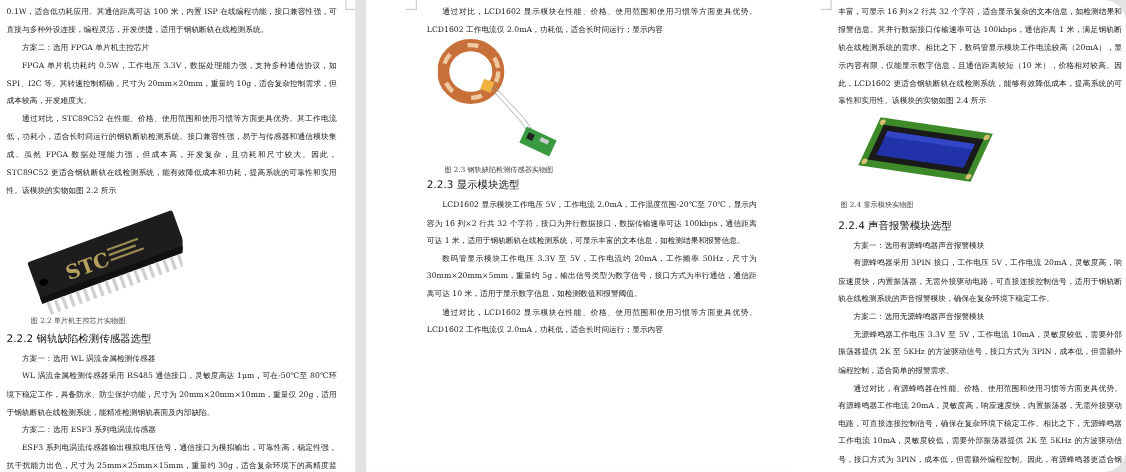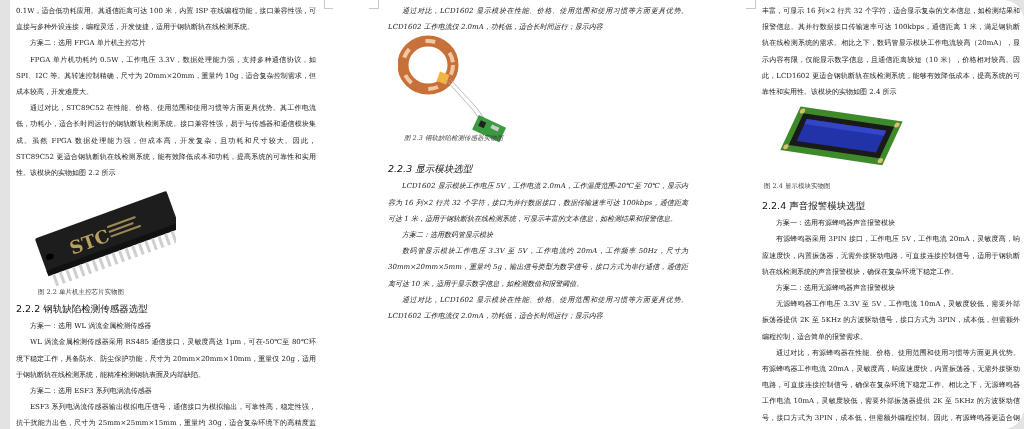--- a/index.html
+++ b/index.html
@@ -5,22 +5,22 @@
   html, body { margin:0; padding:0; }
   body {
     width:1024px; height:429px; overflow:hidden; position:relative;
     background:#e3e3e3;
     font-family:"DejaVu Serif","Liberation Serif",serif;
     color:#222;
   }
   .page {
     position:absolute; top:0; height:429px; background:#fff; overflow:hidden;
   }
-  #page1 { left:10px; width:323px; }
-  #page2 { left:333px; width:433px;font-style:italic; }
+  #page1 { left:0; width:323px; }
+  #page2 { left:333px; width:433px; }
   #page3 { left:706px; width:318px;border-radius:21px; }
   .crop { position:absolute; width:10px; height:10px; border-color:#c8c8c8; border-style:solid; border-width:0; }
   .content { position:absolute; top:3px; font-size:7px; line-height:16.2px; }
   #page1 .content { left:6px; width:300px; }
   #page2 .content { left:55px; width:300px; }
   #page3 .content { left:56px; width:258px; }
   p { margin:0; text-align:justify; }
   .ind { text-indent:2em; }
   h3 { margin:2px 0 1px 0; font-family:"DejaVu Sans","Liberation Sans",sans-serif; font-size:9.5px; font-weight:normal; color:#111; line-height:16px; }
   .cap { font-size:6.5px; color:#444; text-align:left; margin:0; }
@@ -91,25 +91,24 @@
         <ellipse cx="30" cy="30" rx="25" ry="24" fill="none" stroke="#f0c8a0" stroke-width="4" stroke-dasharray="10 18"></ellipse>
         <rect x="40" y="38" width="10" height="10" fill="#f2b440" transform="rotate(20 45 43)"></rect>
         <path d="M48 45 L75 75 L84 88" stroke="#aaa" stroke-width="0.8" fill="none"></path>
         <path d="M52 44 L78 72 L88 86" stroke="#aaa" stroke-width="0.8" fill="none"></path>
         <g transform="rotate(25 92 94)">
           <rect x="76" y="86" width="30" height="16" fill="#3a9a40"></rect>
           <rect x="80" y="90" width="6" height="6" fill="#222"></rect>
           <rect x="92" y="89" width="8" height="4" fill="#ccc"></rect>
         </g>
       </svg>
-      <p class="cap" style="position:absolute;left:16px;top:95px;text-align:center;">图 2.3 钢轨缺陷检测传感器实物图</p>
+      <p class="cap" style="position:absolute;left:16px;top:111px;text-align:center;">图 2.3 钢轨缺陷检测传感器实物图</p>
     </div>
     <h3>2.2.3 显示模块选型</h3>
     <p class="ind">LCD1602 显示模块工作电压 5V，工作电流 2.0mA，工作温度范围-20℃至 70℃，显示内容为 16 列×2 行共 32 个字符，接口为并行数据接口，数据传输速率可达 100kbps，通信距离可达 1 米，适用于钢轨断轨在线检测系统，可显示丰富的文本信息，如检测结果和报警信息。</p>
-    <p class="ind">方案二：选用数码管显示模块</p>
     <p class="ind">数码管显示模块工作电压 3.3V 至 5V，工作电流约 20mA，工作频率 50Hz，尺寸为 30mm×20mm×5mm，重量约 5g，输出信号类型为数字信号，接口方式为串行通信，通信距离可达 10 米，适用于显示数字信息，如检测数值和报警阈值。</p>
     <p class="ind">通过对比，LCD1602 显示模块在性能、价格、使用范围和使用习惯等方面更具优势。LCD1602 工作电流仅 2.0mA，功耗低，适合长时间运行；显示内容</p>
   </div>
 </div>
 
 <div class="page" id="page3">
   <div class="crop" style="left:40px;top:0;border-right-width:1px;border-bottom-width:1px;width:9px;height:8px;"></div>
   <div class="content">
     <p>丰富，可显示 16 列×2 行共 32 个字符，适合显示复杂的文本信息，如检测结果和报警信息。其并行数据接口传输速率可达 100kbps，通信距离 1 米，满足钢轨断轨在线检测系统的需求。相比之下，数码管显示模块工作电流较高（20mA），显示内容有限，仅能显示数字信息，且通信距离较短（10 米），价格相对较高。因此，LCD1602 更适合钢轨断轨在线检测系统，能够有效降低成本，提高系统的可靠性和实用性。该模块的实物如图 2.4 所示</p>
     <div class="fig" style="height:96px;">

